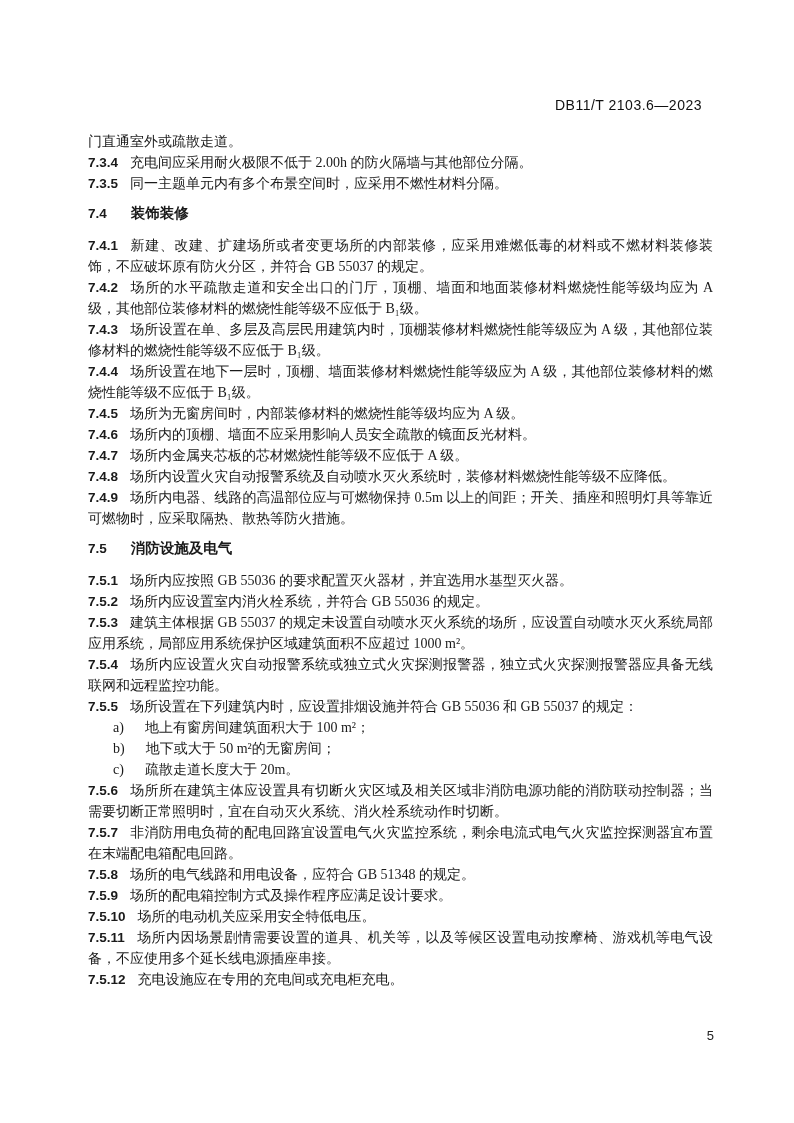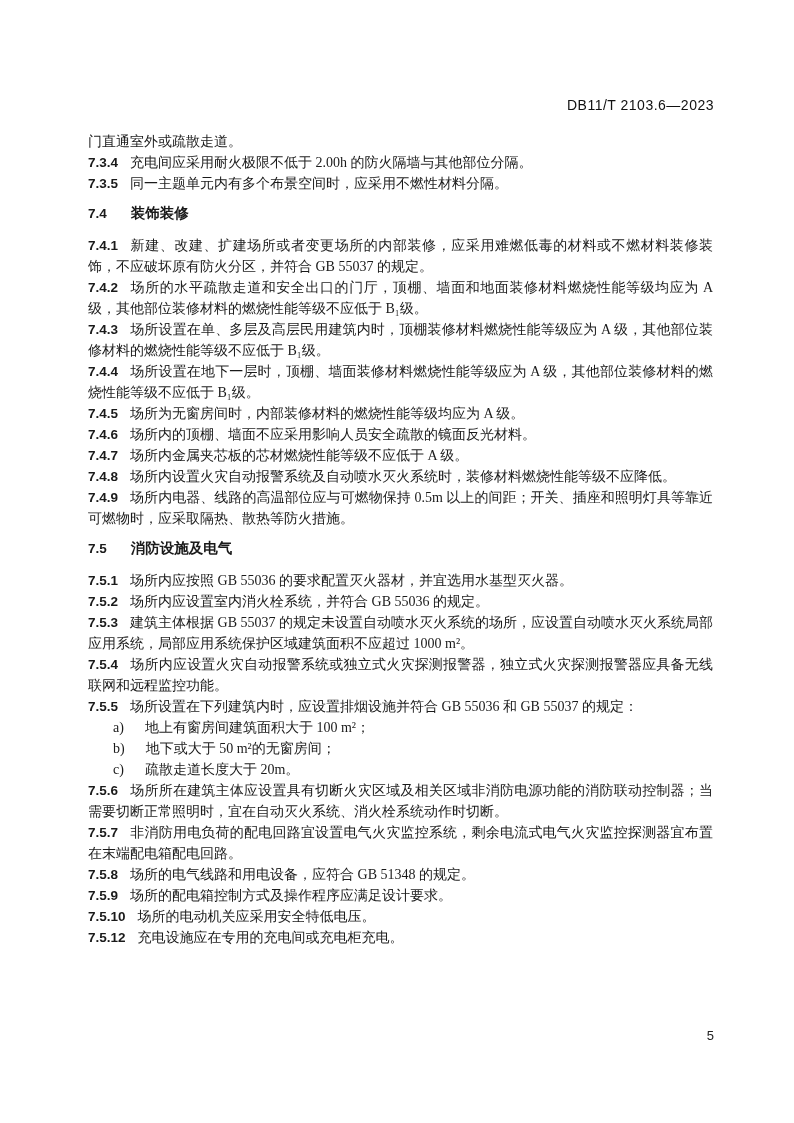--- a/index.html
+++ b/index.html
@@ -8,21 +8,21 @@
     position:relative;
     width:794px; height:1123px;
     margin:0 auto;
     background:#ffffff;
     color:#1a1a1a;
     font-family:"Liberation Serif","DejaVu Serif",serif;
     overflow:hidden;
   }
   .doc-header {
     position:absolute;
-    top:97px; right:80px;
+    top:97px; right:92px;
     font-family:"Liberation Sans","DejaVu Sans",sans-serif;
     font-size:14px;
     font-weight:500;
     letter-spacing:0.5px;
     color:#111;
   }
   .body-block {
     position:absolute;
     top:131px; left:88px;
     width:625px;
@@ -96,19 +96,20 @@
 
     <p class="subitem"><span class="sublbl">a)</span><span>地上有窗房间建筑面积大于 100 m²；</span></p>
     <p class="subitem"><span class="sublbl">b)</span><span>地下或大于 50 m²的无窗房间；</span></p>
     <p class="subitem"><span class="sublbl">c)</span><span>疏散走道长度大于 20m。</span></p>
 
     <p class="clause"><span class="cnum">7.5.6</span><span class="ctext">场所所在建筑主体应设置具有切断火灾区域及相关区域非消防电源功能的消防联动控制器；当需要切断正常照明时，宜在自动灭火系统、消火栓系统动作时切断。</span></p>
     <p class="clause"><span class="cnum">7.5.7</span><span class="ctext">非消防用电负荷的配电回路宜设置电气火灾监控系统，剩余电流式电气火灾监控探测器宜布置在末端配电箱配电回路。</span></p>
     <p class="clause"><span class="cnum">7.5.8</span><span class="ctext">场所的电气线路和用电设备，应符合 GB 51348 的规定。</span></p>
     <p class="clause"><span class="cnum">7.5.9</span><span class="ctext">场所的配电箱控制方式及操作程序应满足设计要求。</span></p>
     <p class="clause"><span class="cnum">7.5.10</span><span class="ctext">场所的电动机关应采用安全特低电压。</span></p>
+    <p class="clause"><span class="cnum">7.5.11</span><span class="ctext">场所内因场景剧情需要设置的道具、机关等，以及等候区设置电动按摩椅、游戏机等电气设备，不应使用多个延长线电源插座串接。</span></p>
     <p class="clause"><span class="cnum">7.5.12</span><span class="ctext">充电设施应在专用的充电间或充电柜充电。</span></p>
 
   </div>
 
   <div class="page-num">5</div>
 
 </div>
 
 </body></html>

